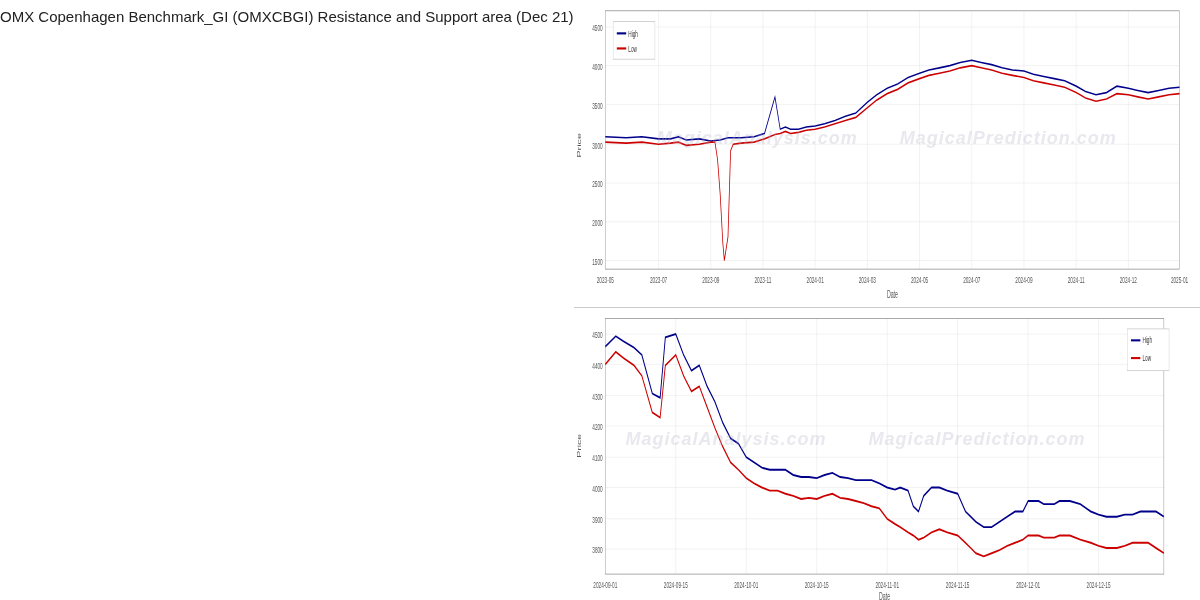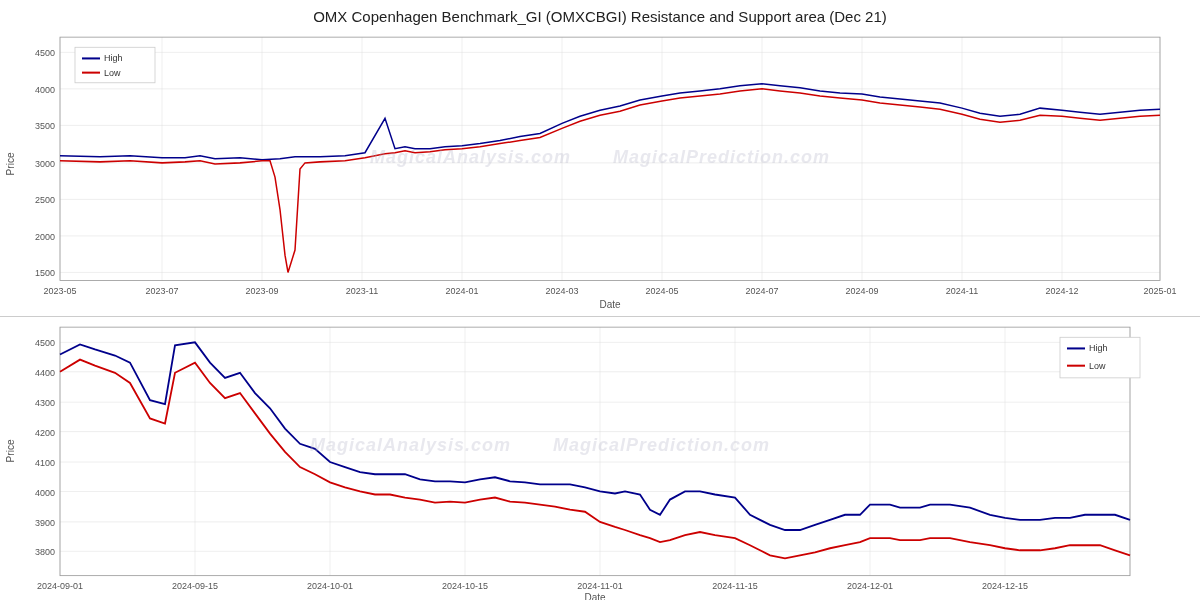--- a/index.html
+++ b/index.html
@@ -7,21 +7,21 @@
       width: 1200px;
       height: 600px;
       background: #fff;
       font-family: Arial, sans-serif;
       overflow: hidden;
     }
     .page-container {
       width: 1200px;
       height: 600px;
       display: flex;
-      flex-direction: column;
+      flex-direction: row;
     }
     .header {
       text-align: center;
       padding: 8px 0 2px 0;
     }
     .header-title {
       font-size: 15px;
       font-weight: normal;
       color: #222;
     }

